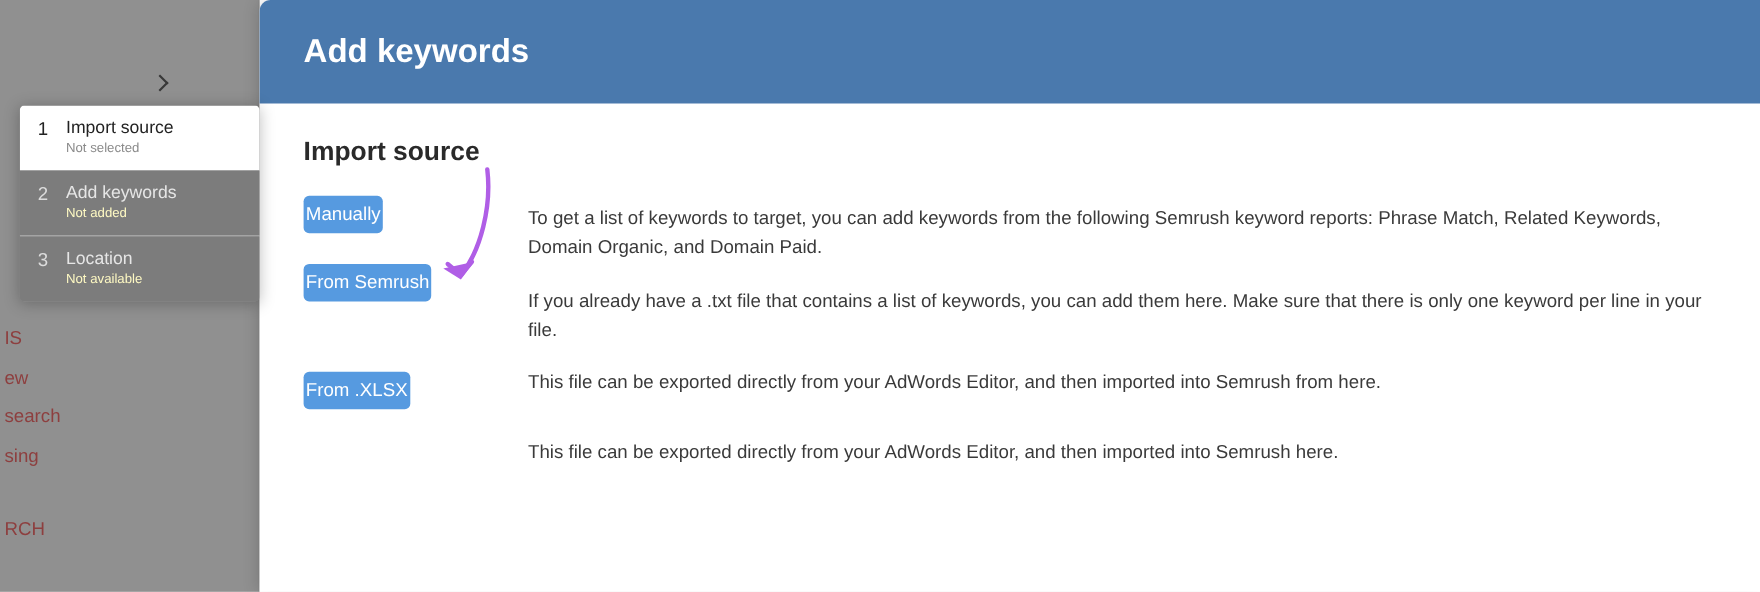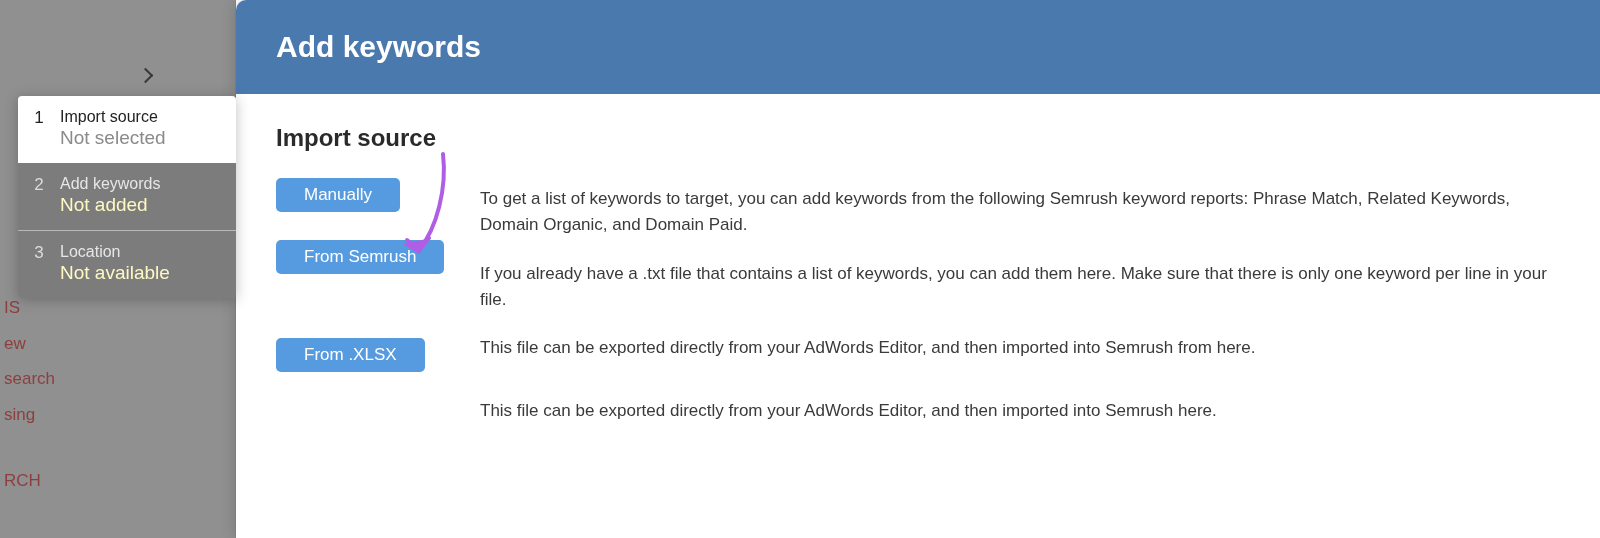--- a/index.html
+++ b/index.html
@@ -70,21 +70,21 @@
   .options-col {
     position: absolute;
     left: 40px; top: 178px;
     width: 150px;
   }
   .opt-btn {
     display: inline-block;
     background: #569ae0;
     color: #fff;
     font-size: 17px;
-    padding: 7px 28px;
+    padding: 7px 2px;
     border-radius: 5px;
     margin-bottom: 28px;
     cursor: pointer;
     white-space: nowrap;
   }
   .opt-btn:nth-child(2) { margin-bottom: 30px; }
   .opt-btn:nth-child(3) { margin-bottom: 28px; }
   .desc-col {
     position: absolute;
     left: 244px; top: 186px;
@@ -119,21 +119,21 @@
     font-weight: 500;
     width: 14px;
     text-align: center;
   }
   .step-active .step-num { color: #222; }
   .step-inactive .step-num { color: #dcdcdc; }
   .step-labels { display: flex; flex-direction: column; }
   .step-title-t { font-size: 16px; }
   .step-active .step-title-t { color: #222; }
   .step-inactive .step-title-t { color: #e6e6e6; }
-  .step-sub { font-size: 19px; margin-top: 1px; }
+  .step-sub { font-size: 12px; margin-top: 1px; }
   .step-active .step-sub { color: #8a8a8a; }
   .step-inactive .step-sub { color: #fef9c3; }
   .step-sep { height: 1px; background: #b8b8b8; }
 
   
   .arrow-wrap {
     position: absolute;
     left: 385px; top: 148px;
     width: 70px; height: 120px;
     pointer-events: none;

